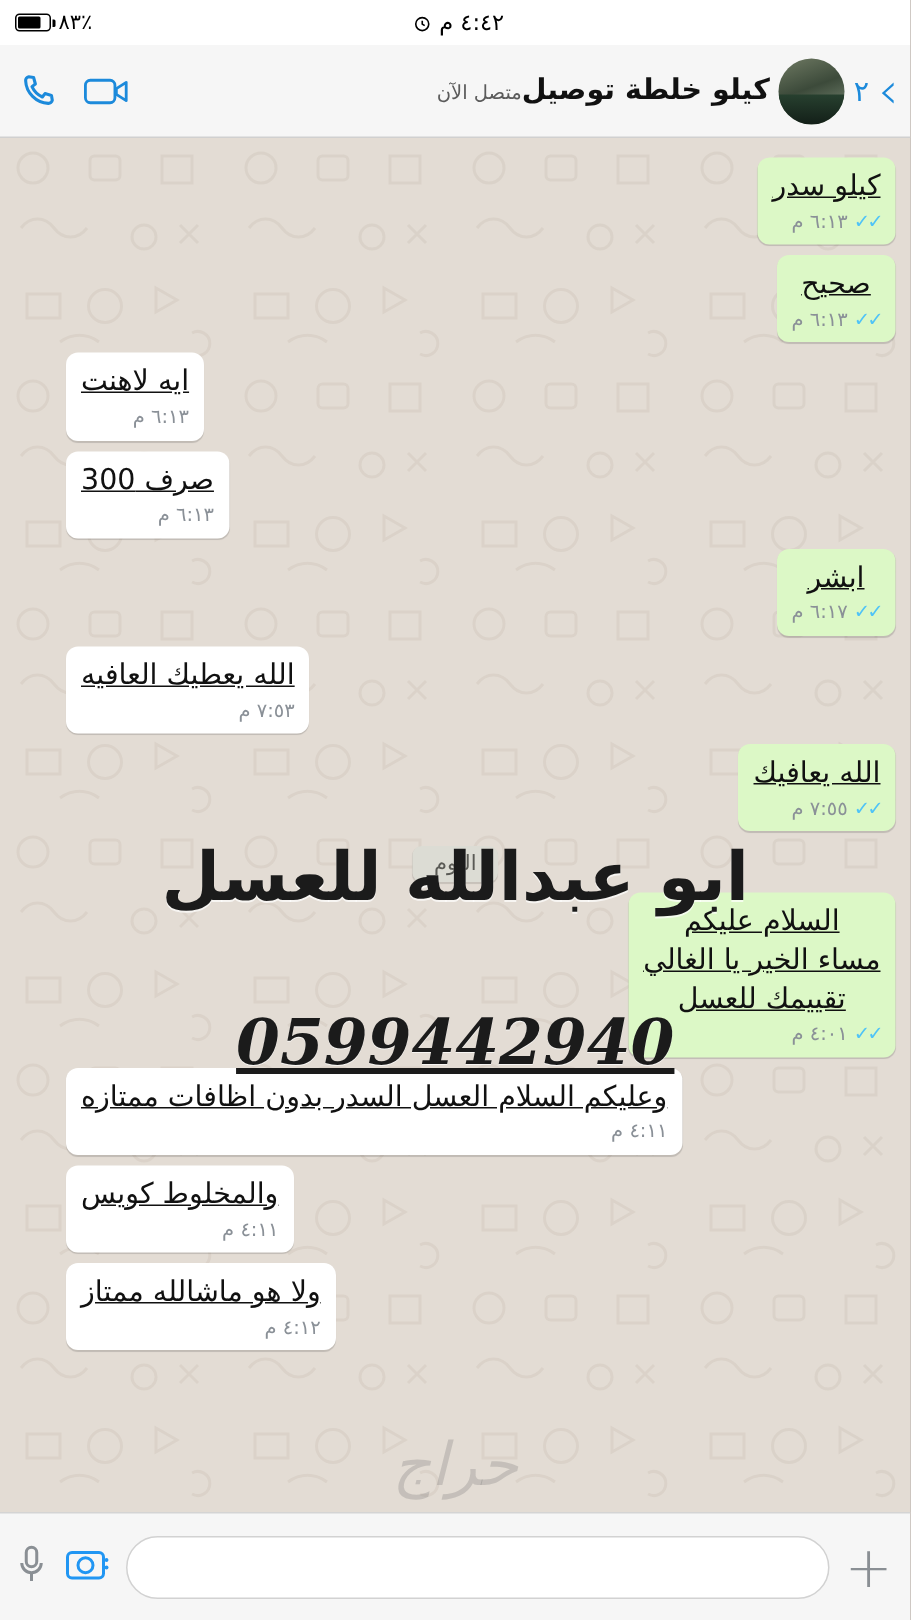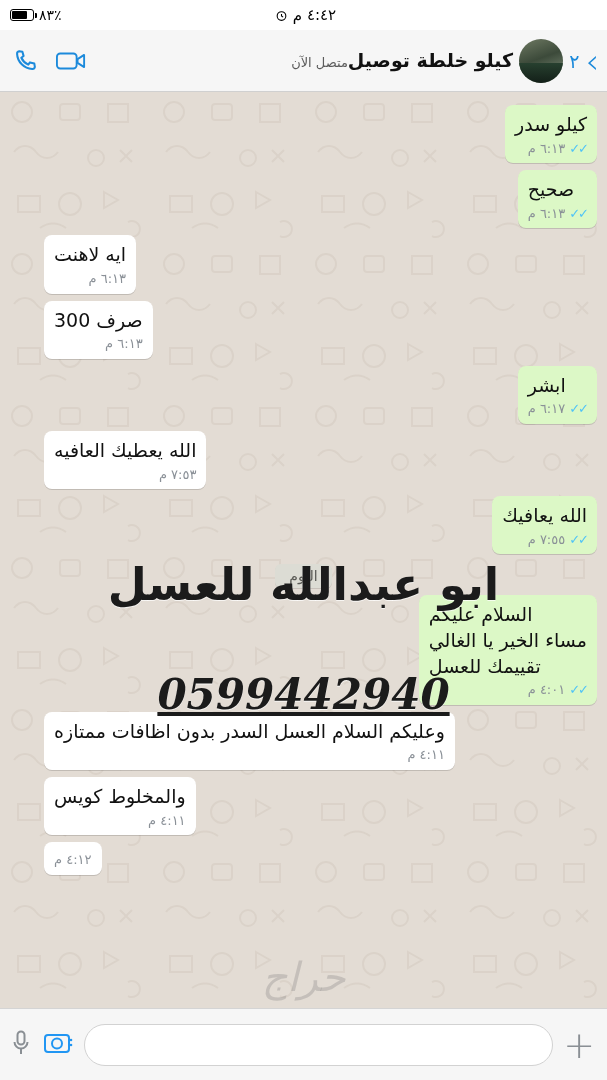--- a/index.html
+++ b/index.html
@@ -103,21 +103,21 @@
     padding: 7px 10px 6px 10px;
     font-size: 19px;
     line-height: 1.35;
     color: #111;
     box-shadow: 0 1px 0.5px rgba(0,0,0,.15);
     position: relative;
     word-wrap: break-word;
   }
   .bubble.green { background: #dcf8c6; }
   .bubble.white { background: #ffffff; }
-  .btext { display: block; text-align: left; white-space: pre-line; }
+  .btext { display: block; text-align: center; white-space: pre-line; text-decoration: underline; }
   .meta {
     display: flex; align-items: center; gap: 4px;
     font-size: 13px; color: #8a9097;
     margin-top: 2px;
     direction: rtl;
   }
   .out .meta { justify-content: flex-start; }
   .in  .meta { justify-content: flex-start; }
   .ticks { color: #4fc3f7; font-size: 13px; letter-spacing: -2px; }
 
@@ -328,20 +328,21 @@
         <div class="msgrow in">
           <div class="bubble white">
             <span class="btext">والمخلوط كويس</span>
             <div class="meta">
               <span>٤:١١ م</span>
             </div>
           </div>
         </div>
         <div class="msgrow in">
           <div class="bubble white">
+            <span class="btext">ولا هو ماشالله ممتاز</span>
             <div class="meta">
               <span>٤:١٢ م</span>
             </div>
           </div>
         </div>
       </div>
 
     <div class="overlay" id="ovl-shop">ابو عبدالله للعسل</div>
     <div class="overlay" id="ovl-phone">0599442940</div>
     <div class="overlay" id="ovl-wm">حراج</div>

